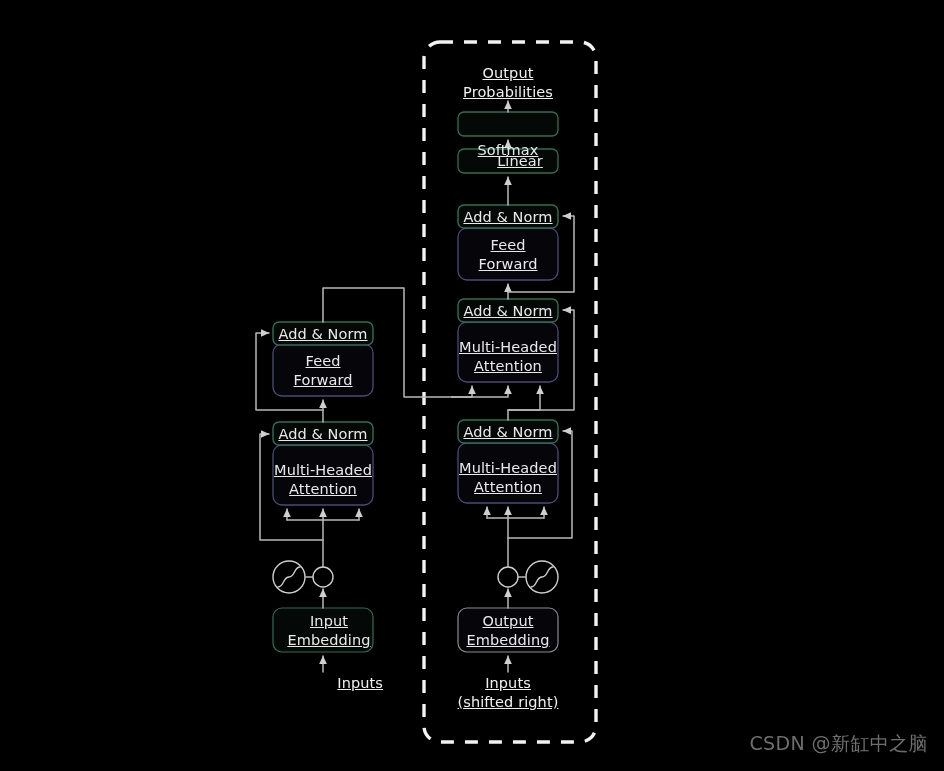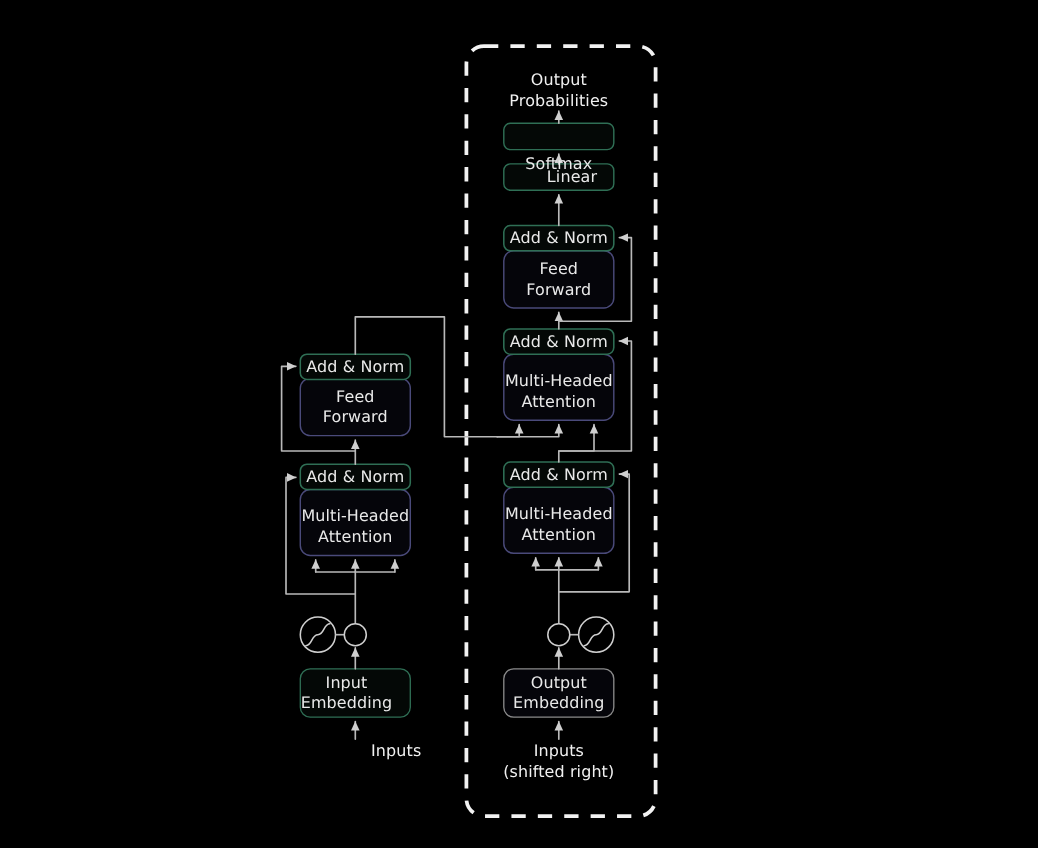--- a/index.html
+++ b/index.html
@@ -12,20 +12,21 @@
   svg#diagram{position:absolute;left:0;top:0;width:944px;height:771px;display:block;}
 
   .lbl{
     position:absolute;
     color:#e9e9e9;
     text-align:center;
     line-height:1.30;
     letter-spacing:.1px;
     white-space:pre-line;
     pointer-events:none;
+    text-decoration:underline;
     -webkit-font-smoothing:antialiased;
   }
   .lbl.box{font-size:14.5px;}
   .lbl.free{font-size:14.5px;color:#f0f0f0;}
 
   .watermark{
     position:absolute;right:16px;bottom:14px;
     font-size:19px;color:#6e6e6e;
     font-family:"DejaVu Sans","Liberation Sans",sans-serif;
     letter-spacing:.4px;
@@ -155,17 +156,18 @@
 Embedding</div>
   <div class="lbl free" style="left:436px;top:674px;width:144px;">Inputs
 (shifted right)</div>
 
   <div class="lbl box" style="left:273px;top:325px;width:100px;">Add &amp; Norm</div>
   <div class="lbl box" style="left:273px;top:352px;width:100px;">Feed
 Forward</div>
   <div class="lbl box" style="left:273px;top:425px;width:100px;">Add &amp; Norm</div>
   <div class="lbl box" style="left:267px;top:461px;width:112px;">Multi-Headed
 Attention</div>
-  <div class="lbl box" style="left:262px;top:612px;width:106px;">Input
+  <div class="lbl box" style="left:276px;top:612px;width:106px;">Input
 Embedding</div>
   <div class="lbl free" style="left:263px;top:674px;width:120px;text-align:right;">Inputs</div>
 
+  <div class="watermark">CSDN @新缸中之脑</div>
 </div>
 
 </body></html>

